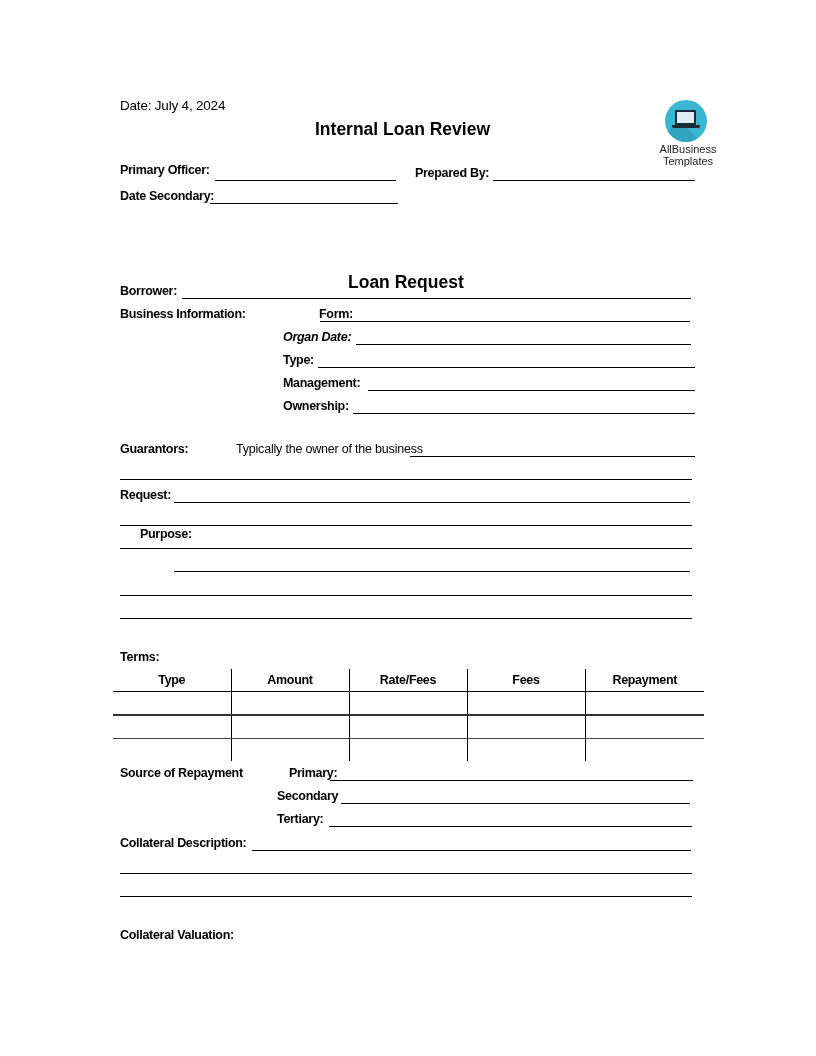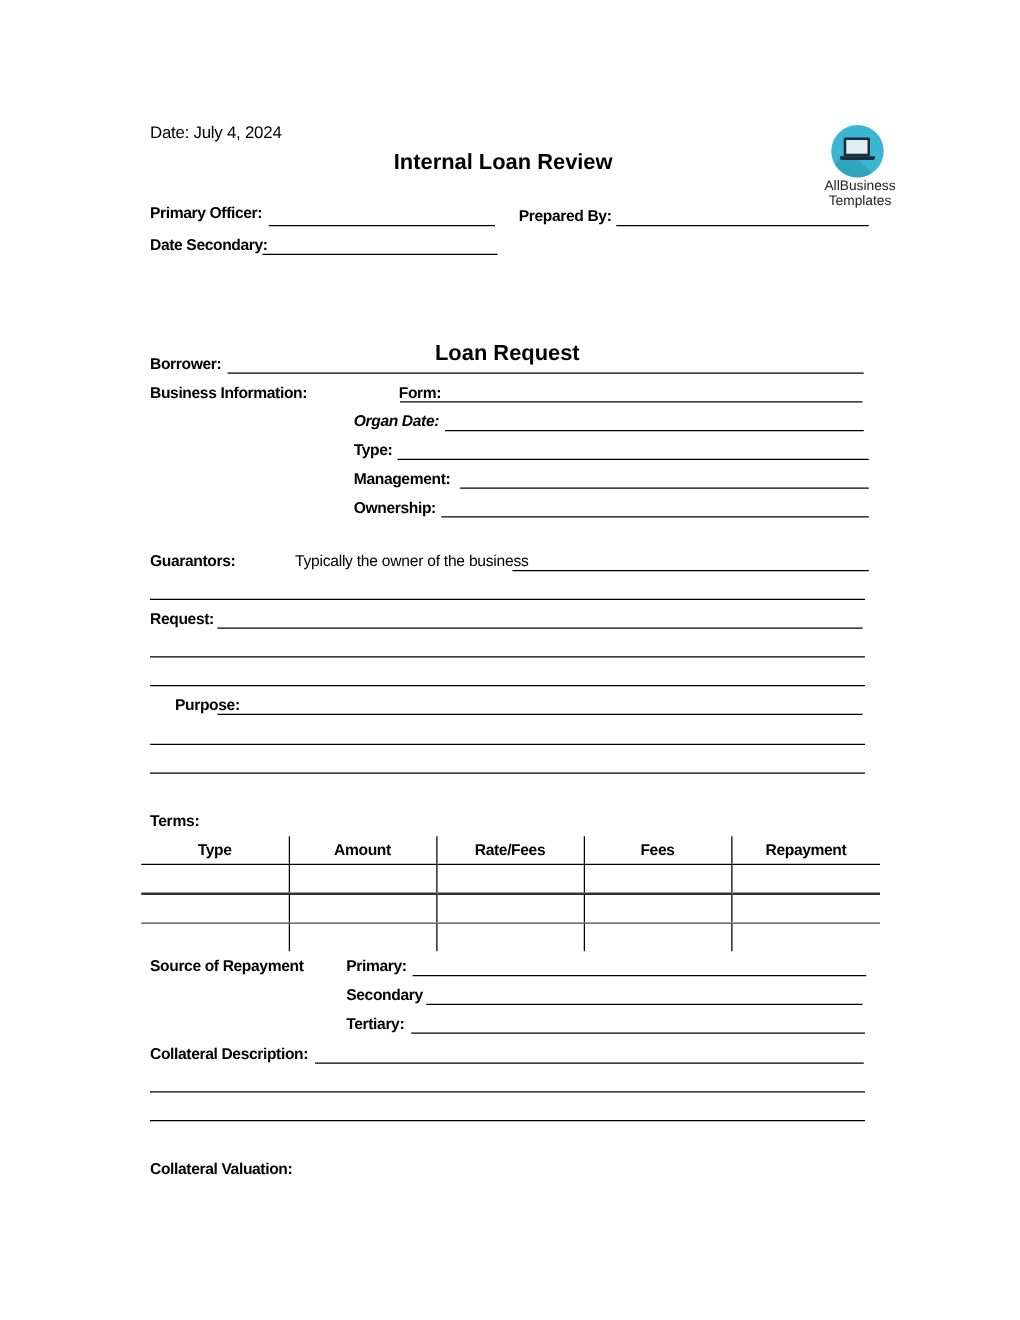--- a/index.html
+++ b/index.html
@@ -77,21 +77,21 @@
 <div class="abs lbl" style="left:120px; top:442px;">Guarantors:</div>
 <div class="abs plain" style="left:204px; top:442px;margin-left:32px;">Typically the owner of the business</div>
 <div class="line" style="left:410px; top:456px; width:285px;"></div>
 <div class="line" style="left:120px; top:479px; width:572px;"></div>
 
 <div class="abs lbl" style="left:120px; top:488px;">Request:</div>
 <div class="line" style="left:174px; top:502px; width:516px;"></div>
 <div class="line" style="left:120px; top:525px; width:572px;"></div>
 <div class="line" style="left:120px; top:548px; width:572px;"></div>
 
-<div class="abs lbl" style="left:120px; top:557px;padding-left:20px;">Purpose:</div>
+<div class="abs lbl" style="left:120px; top:527px;padding-left:20px;">Purpose:</div>
 <div class="line" style="left:174px; top:571px; width:516px;"></div>
 <div class="line" style="left:120px; top:595px; width:572px;"></div>
 <div class="line" style="left:120px; top:618px; width:572px;"></div>
 
 <div class="abs plain" style="left:120px; top:650px; font-weight:bold;">Terms:</div>
 <table class="terms" style="left:113px; top:669px; width:591px;">
   <colgroup>
       <col style="width:118px">
       <col style="width:118px">
       <col style="width:118px">
@@ -127,21 +127,21 @@
       <td></td>
       <td></td>
       <td></td>
       <td></td>
     </tr>
   </tbody>
 </table>
 
 <div class="abs lbl" style="left:120px; top:766px;">Source of Repayment</div>
 
-<div class="abs lbl" style="left:277px; top:766px;">Primary:</div>
+<div class="abs lbl" style="left:289px; top:766px;">Primary:</div>
 <div class="line" style="left:330px; top:780px; width:363px;"></div>
 
 <div class="abs lbl" style="left:277px; top:789px;">Secondary</div>
 <div class="line" style="left:341px; top:803px; width:349px;"></div>
 
 <div class="abs lbl" style="left:277px; top:812px;">Tertiary:</div>
 <div class="line" style="left:329px; top:826px; width:363px;"></div>
 
 <div class="abs lbl" style="left:120px; top:836px;">Collateral Description:</div>
 <div class="line" style="left:252px; top:850px; width:439px;"></div>

